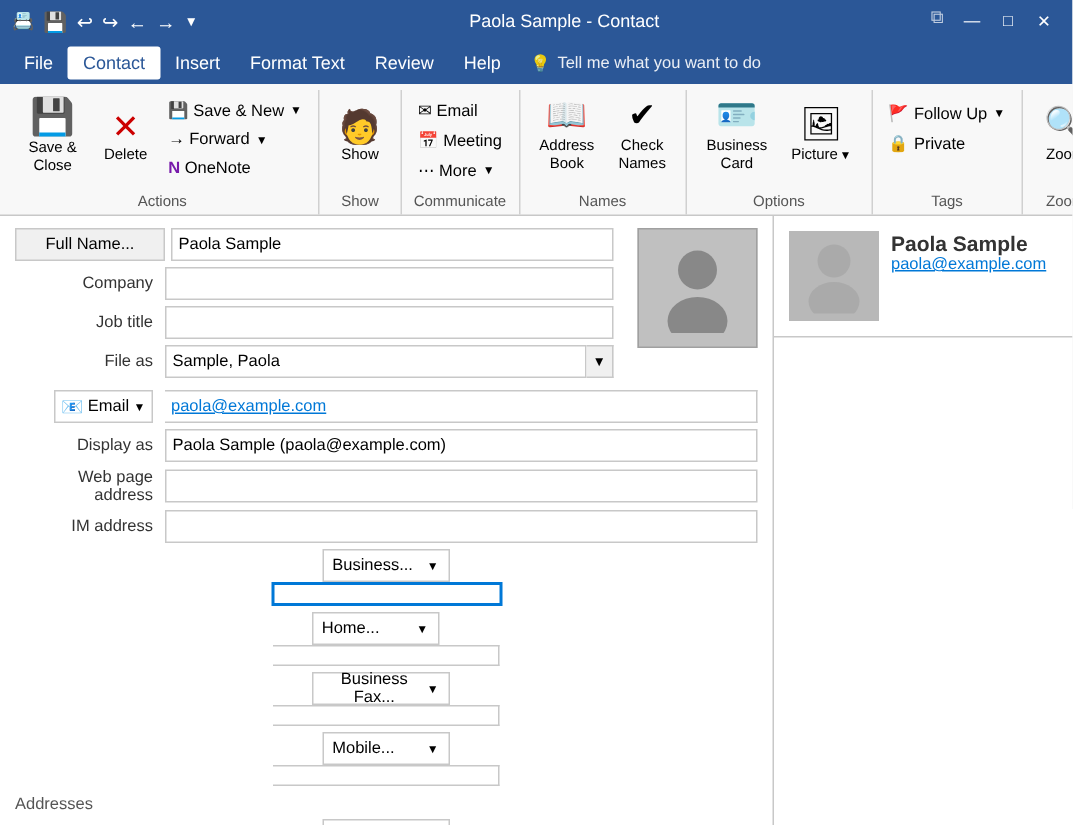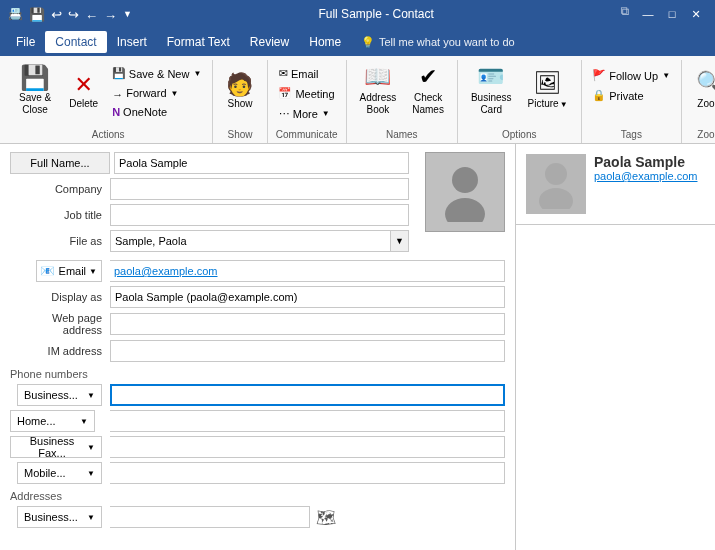--- a/index.html
+++ b/index.html
@@ -222,20 +222,21 @@
       font-size: 11px;
       padding: 0 4px;
       color: #0078d7;
       text-decoration: underline;
       outline: none;
     }
     .phone-row {
       display: flex;
       align-items: center;
       margin-bottom: 4px;
+      flex-direction: column;
     }
     .phone-type-btn {
       display: flex;
       align-items: center;
       border: 1px solid #c8c8c8;
       height: 22px;
       background: white;
       cursor: pointer;
       font-size: 11px;
       padding: 0 6px;
@@ -335,36 +336,36 @@
 <div class="title-bar">
   <div class="title-bar-left">
     <span>📇</span>
     <span class="tb-icon" style="cursor:pointer" title="Save">💾</span>
     <span class="tb-icon" style="cursor:pointer">↩</span>
     <span class="tb-icon" style="cursor:pointer">↪</span>
     <span class="tb-icon" style="cursor:pointer">←</span>
     <span class="tb-icon" style="cursor:pointer">→</span>
     <span class="tb-icon" style="cursor:pointer; font-size:9px;">▼</span>
   </div>
-  <div class="title-bar-title">Full Sample - Contact</div>
+  <div class="title-bar-title">Paola Sample - Contact</div>
   <div class="title-bar-controls">
     <span style="font-size:12px; margin-right:6px; opacity:0.7;">⧉</span>
     <button class="title-btn">—</button>
     <button class="title-btn">□</button>
     <button class="title-btn close">✕</button>
   </div>
 </div>
 
 <div class="menu-bar">
   <span class="menu-item">File</span>
   <span class="menu-item active">Contact</span>
   <span class="menu-item">Insert</span>
   <span class="menu-item">Format Text</span>
   <span class="menu-item">Review</span>
-  <span class="menu-item">Home</span>
+  <span class="menu-item">Help</span>
   <span class="help-section" style="margin-left:10px; font-size:11px; opacity:0.9;">
     <span>💡</span>
     <span style="text-decoration:none;">Tell me what you want to do</span>
   </span>
 </div>
 
 <div class="ribbon">
 
   <div class="ribbon-group">
     <div class="ribbon-buttons">
@@ -540,21 +541,20 @@
     </div>
     <div class="form-row">
       <div class="form-label">Web page address</div>
       <input class="form-input" type="text" style="">
     </div>
     <div class="form-row">
       <div class="form-label">IM address</div>
       <input class="form-input" type="text" style="">
     </div>
 
-    <div class="section-label">Phone numbers</div>
 
     <div class="phone-row">
       <div style="width:100px; flex-shrink:0; display:flex; justify-content:flex-end; padding-right:8px;">
         <button class="phone-type-btn">
           <span>Business...</span>
           <span style="font-size:8px;">▼</span>
         </button>
       </div>
       <input class="phone-input" type="text" style="border: 2px solid rgb(0, 120, 215);">
     </div>

